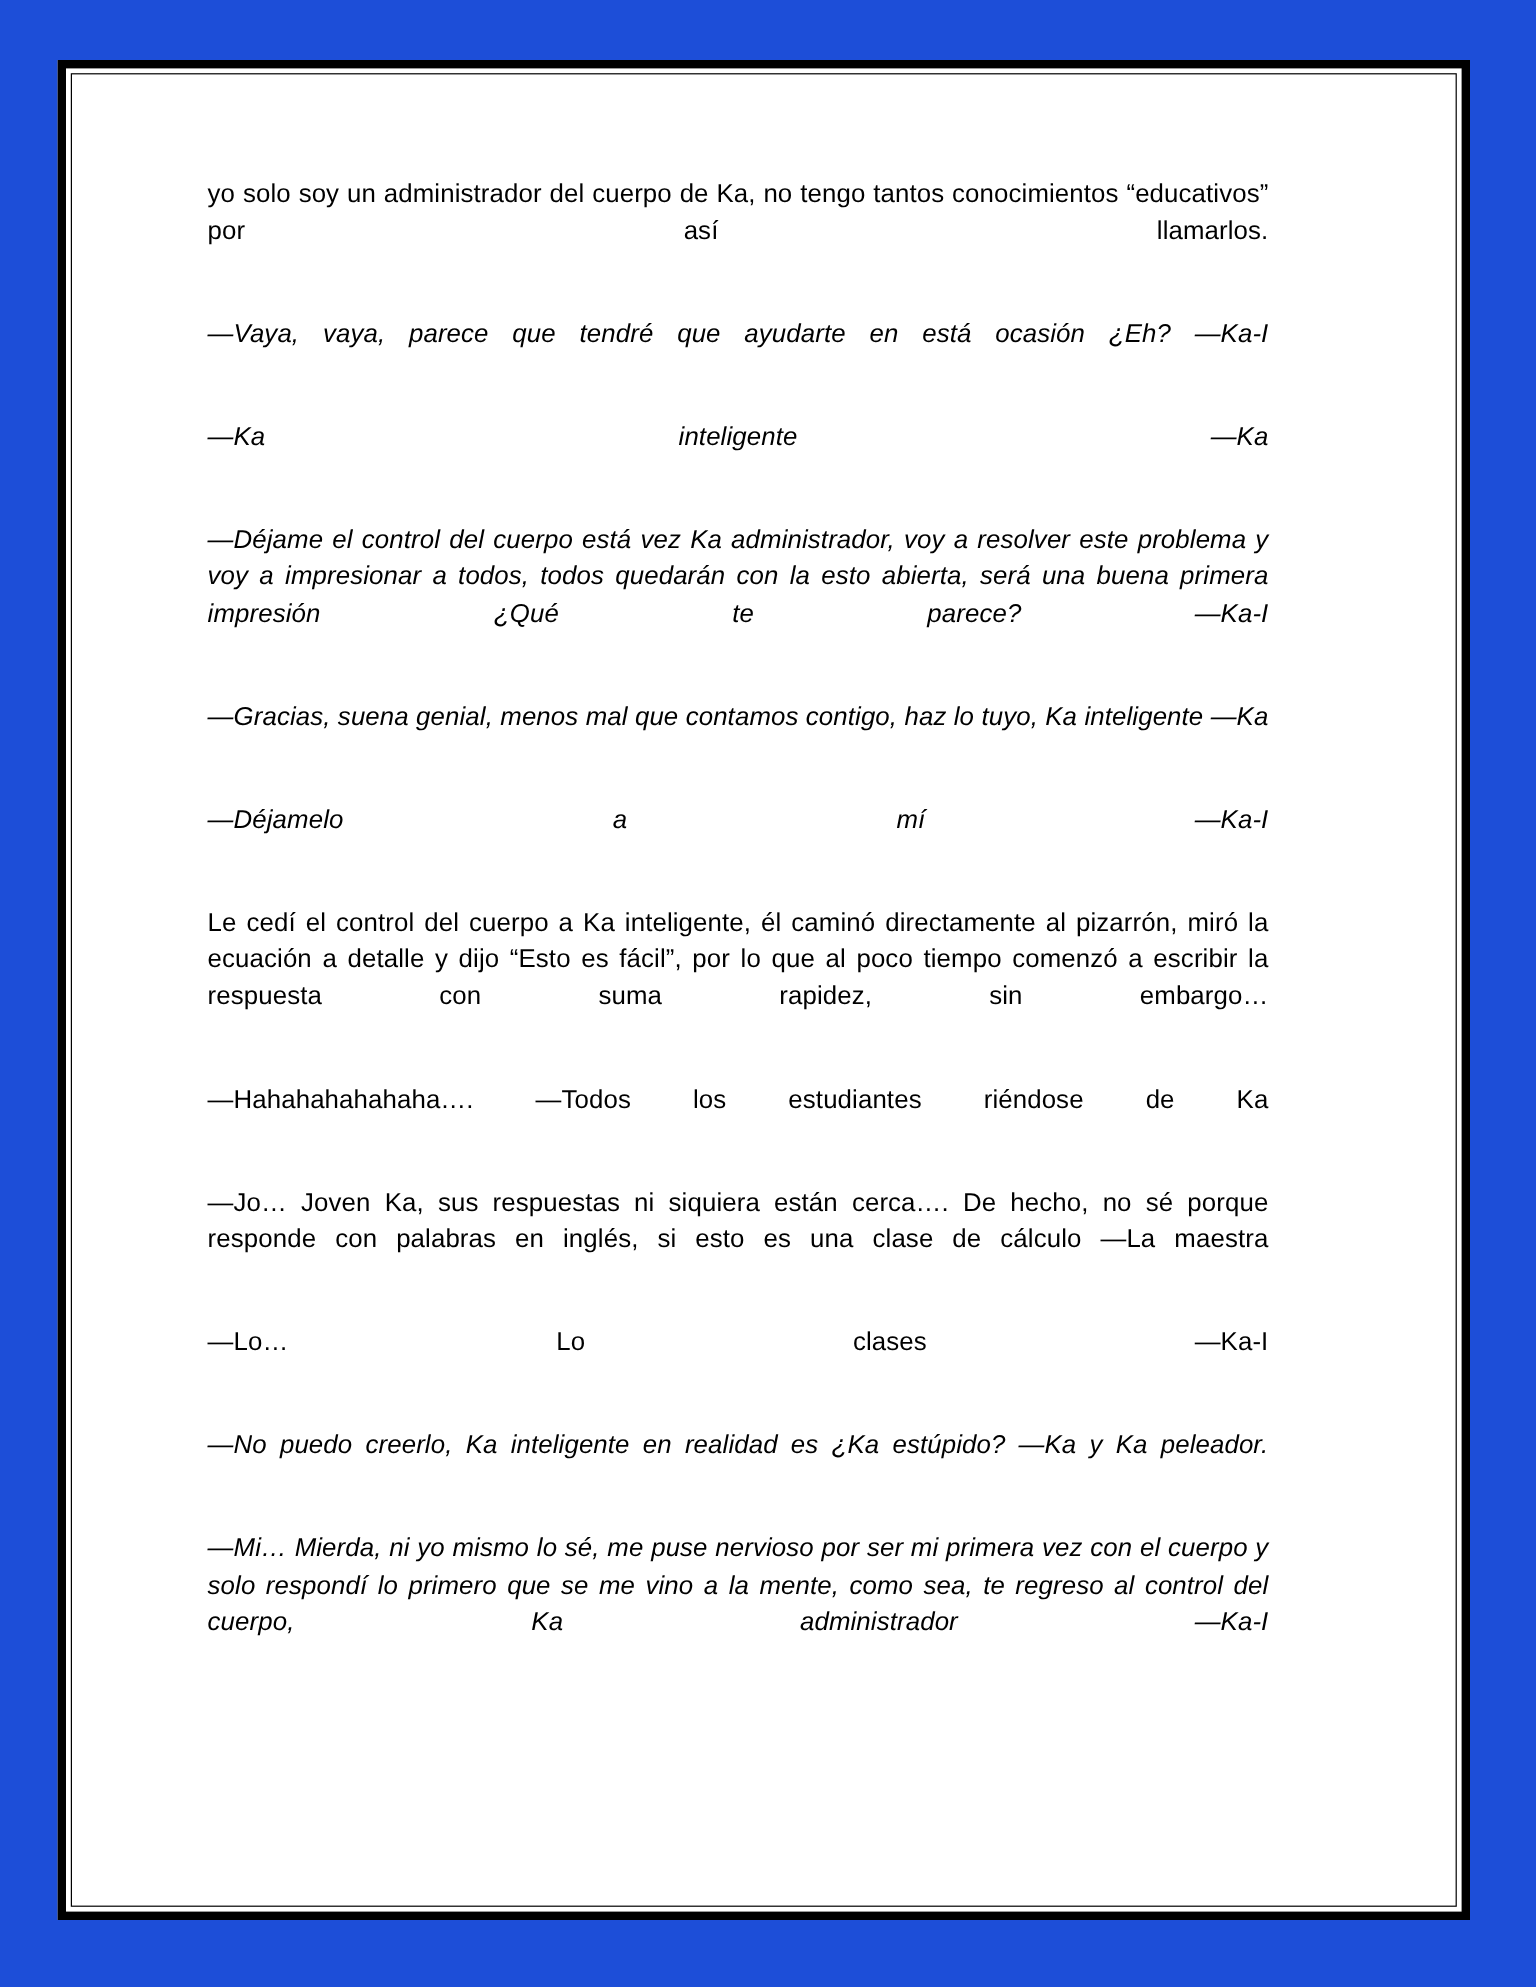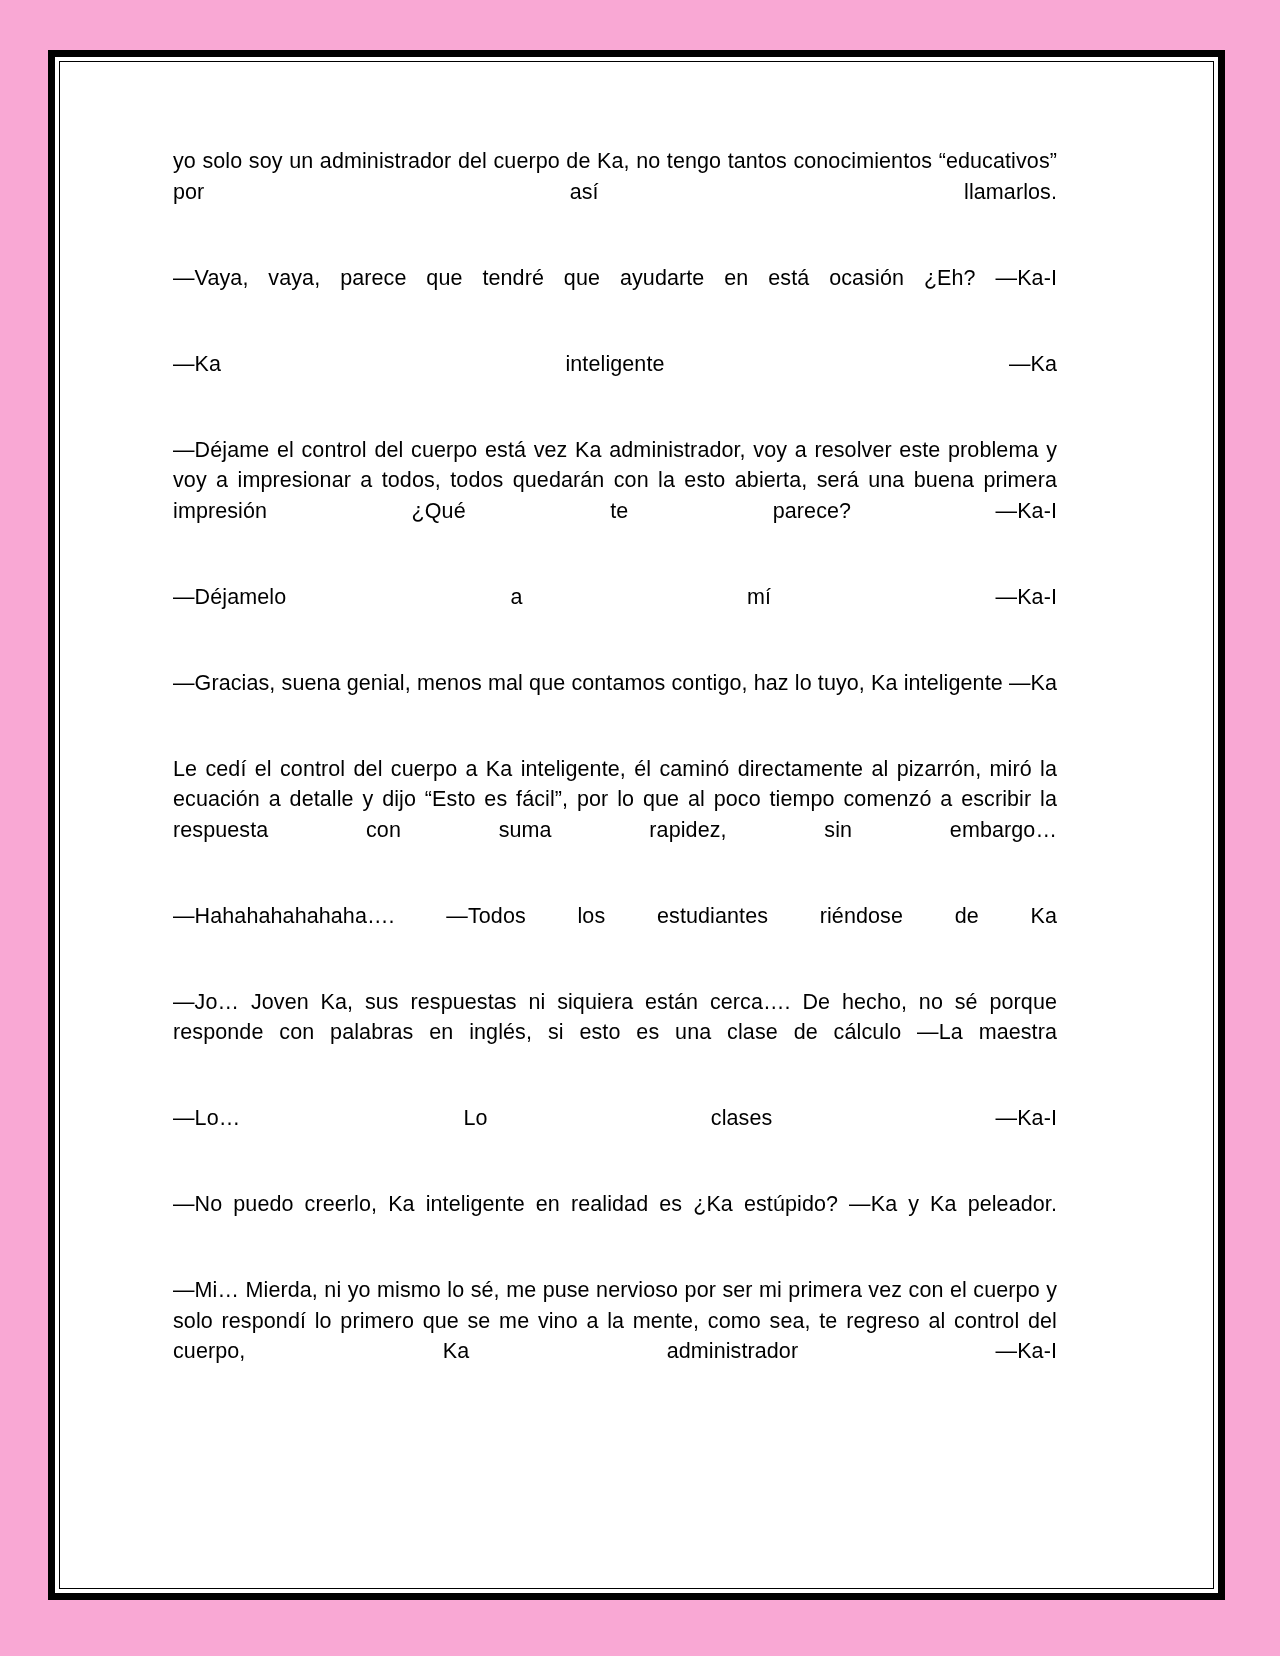--- a/index.html
+++ b/index.html
@@ -13,21 +13,21 @@
     height: 1656px;
     font-family: "Liberation Sans", sans-serif;
     color: #000000;
     overflow: hidden;
   }
 
   .page {
     position: relative;
     width: 1280px;
     height: 1656px;
-    background: #f9a8d4;
+    background: #1d4ed8;
   }
 
   
   .page-frame-outer {
     position: absolute;
     left: 48px;
     top: 50px;
     width: 1177px;
     height: 1550px;
     box-sizing: border-box;
@@ -58,42 +58,43 @@
     margin: 0 0 25px 0;
     font-size: 21.5px;
     line-height: 1.42;
     text-align: justify;
     text-justify: inter-word;
     letter-spacing: 0.1px;
     word-spacing: 0px;
   }
 
   p.para.italic {
+    font-style: italic;
   }
 
   
   p.para::after {
     content: "";
     display: inline-block;
     width: 100%;
   }
 </style>
 </head>
 <body>
 
 <div class="page">
   <div class="page-frame-outer">
     <div class="page-frame-inner">
       <div class="text-column">
         <p class="para roman">yo solo soy un administrador del cuerpo de Ka, no tengo tantos conocimientos “educativos” por así llamarlos.</p>
         <p class="para italic">—Vaya, vaya, parece que tendré que ayudarte en está ocasión ¿Eh? —Ka-I</p>
         <p class="para italic">—Ka inteligente —Ka</p>
         <p class="para italic">—Déjame el control del cuerpo está vez Ka administrador, voy a resolver este problema y voy a impresionar a todos, todos quedarán con la esto abierta, será una buena primera impresión ¿Qué te parece? —Ka-I</p>
+        <p class="para italic">—Gracias, suena genial, menos mal que contamos contigo, haz lo tuyo, Ka inteligente —Ka</p>
         <p class="para italic">—Déjamelo a mí —Ka-I</p>
-        <p class="para italic">—Gracias, suena genial, menos mal que contamos contigo, haz lo tuyo, Ka inteligente —Ka</p>
         <p class="para roman">Le cedí el control del cuerpo a Ka inteligente, él caminó directamente al pizarrón, miró la ecuación a detalle y dijo “Esto es fácil”, por lo que al poco tiempo comenzó a escribir la respuesta con suma rapidez, sin embargo…</p>
         <p class="para roman">—Hahahahahahaha…. —Todos los estudiantes riéndose de Ka</p>
         <p class="para roman">—Jo… Joven Ka, sus respuestas ni siquiera están cerca…. De hecho, no sé porque responde con palabras en inglés, si esto es una clase de cálculo —La maestra</p>
         <p class="para roman">—Lo… Lo clases —Ka-I</p>
         <p class="para italic">—No puedo creerlo, Ka inteligente en realidad es ¿Ka estúpido? —Ka y Ka peleador.</p>
         <p class="para italic">—Mi… Mierda, ni yo mismo lo sé, me puse nervioso por ser mi primera vez con el cuerpo y solo respondí lo primero que se me vino a la mente, como sea, te regreso al control del cuerpo, Ka administrador —Ka-I</p>
 
       </div>
     </div>
   </div>

